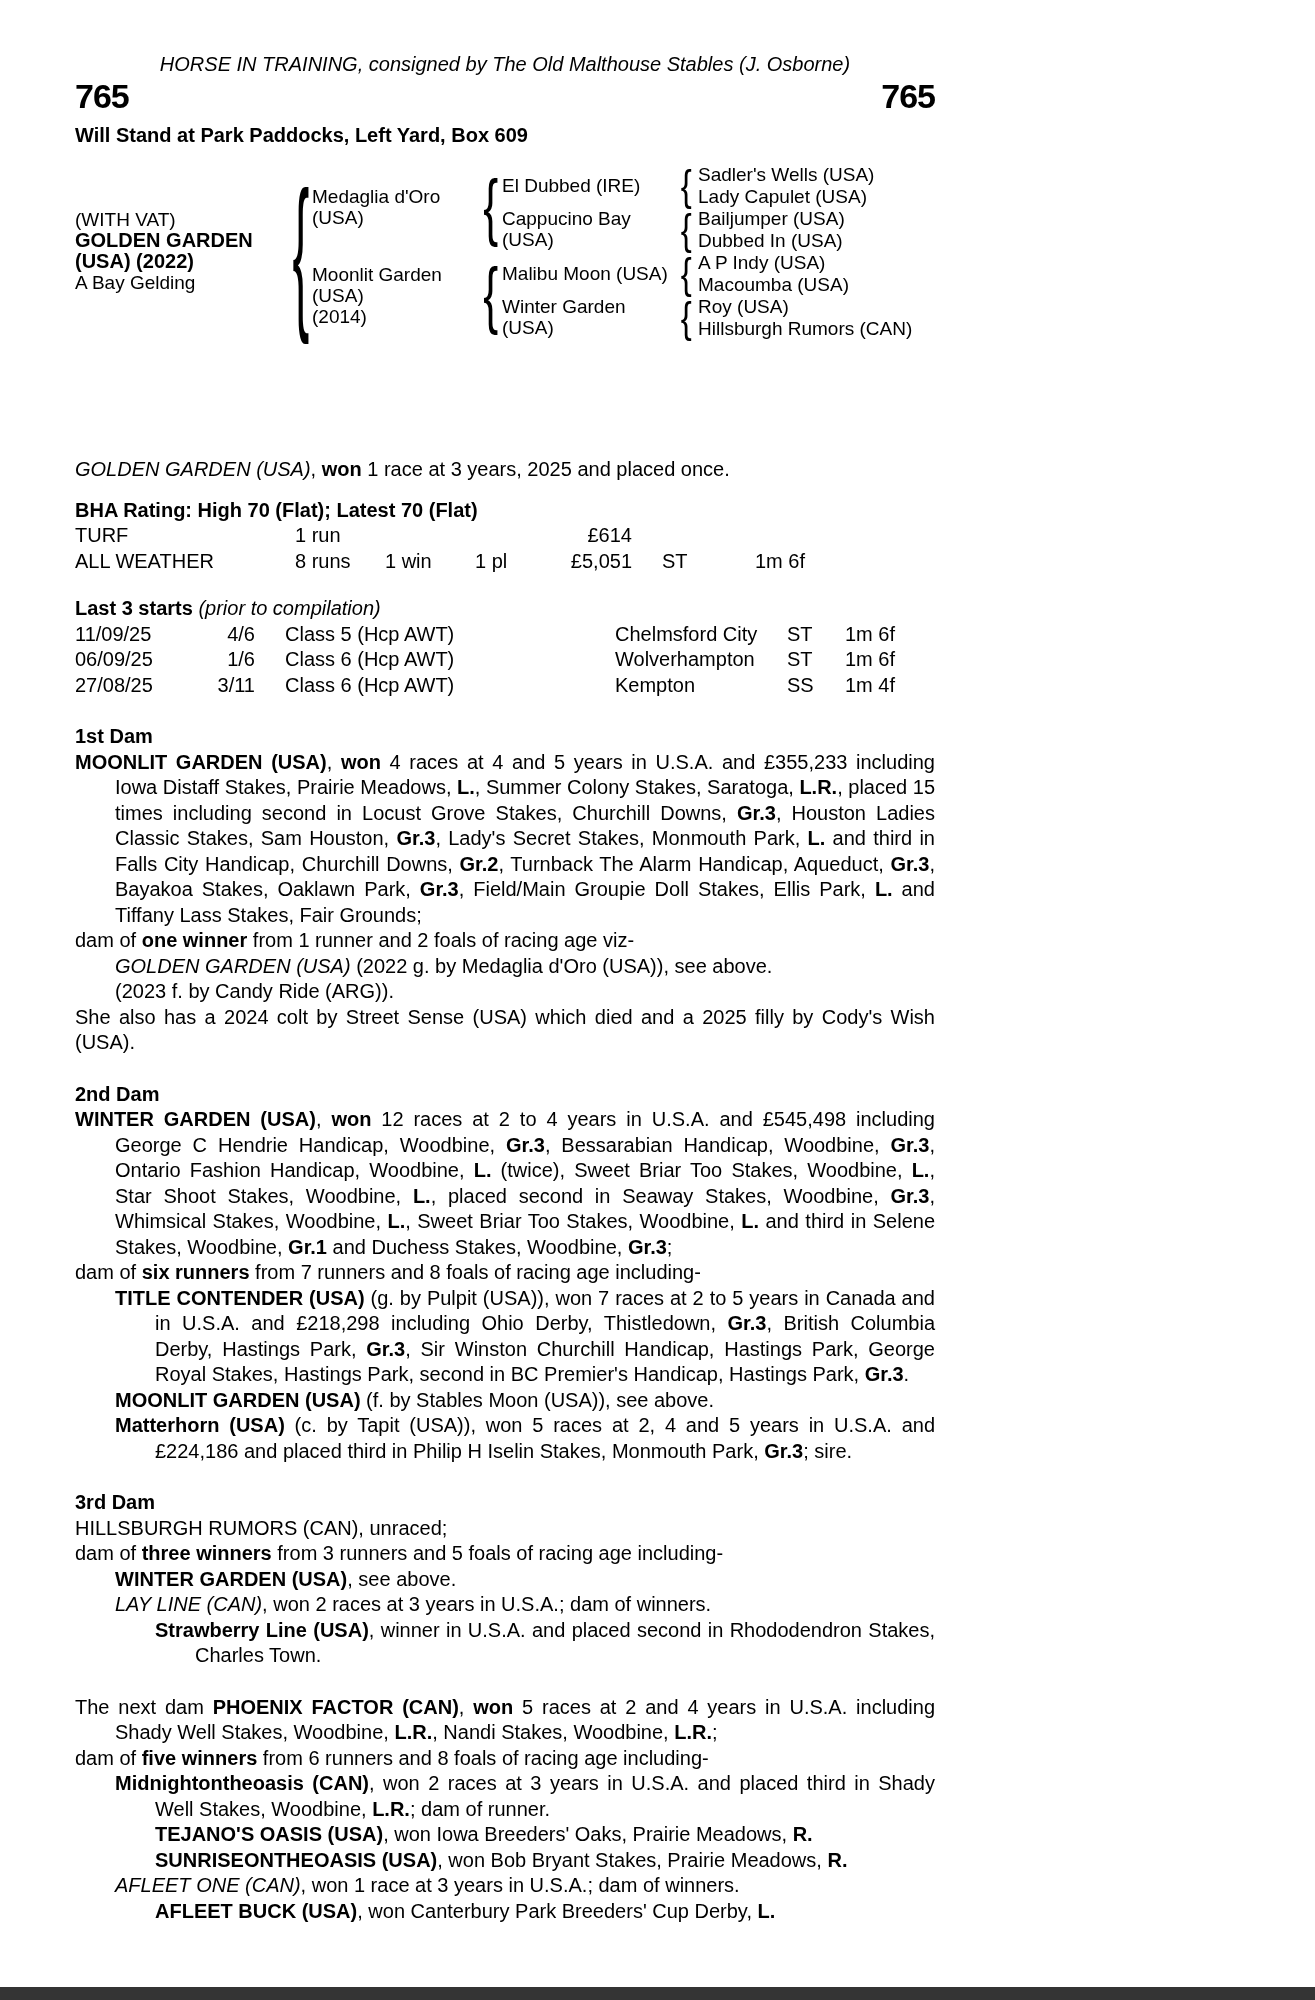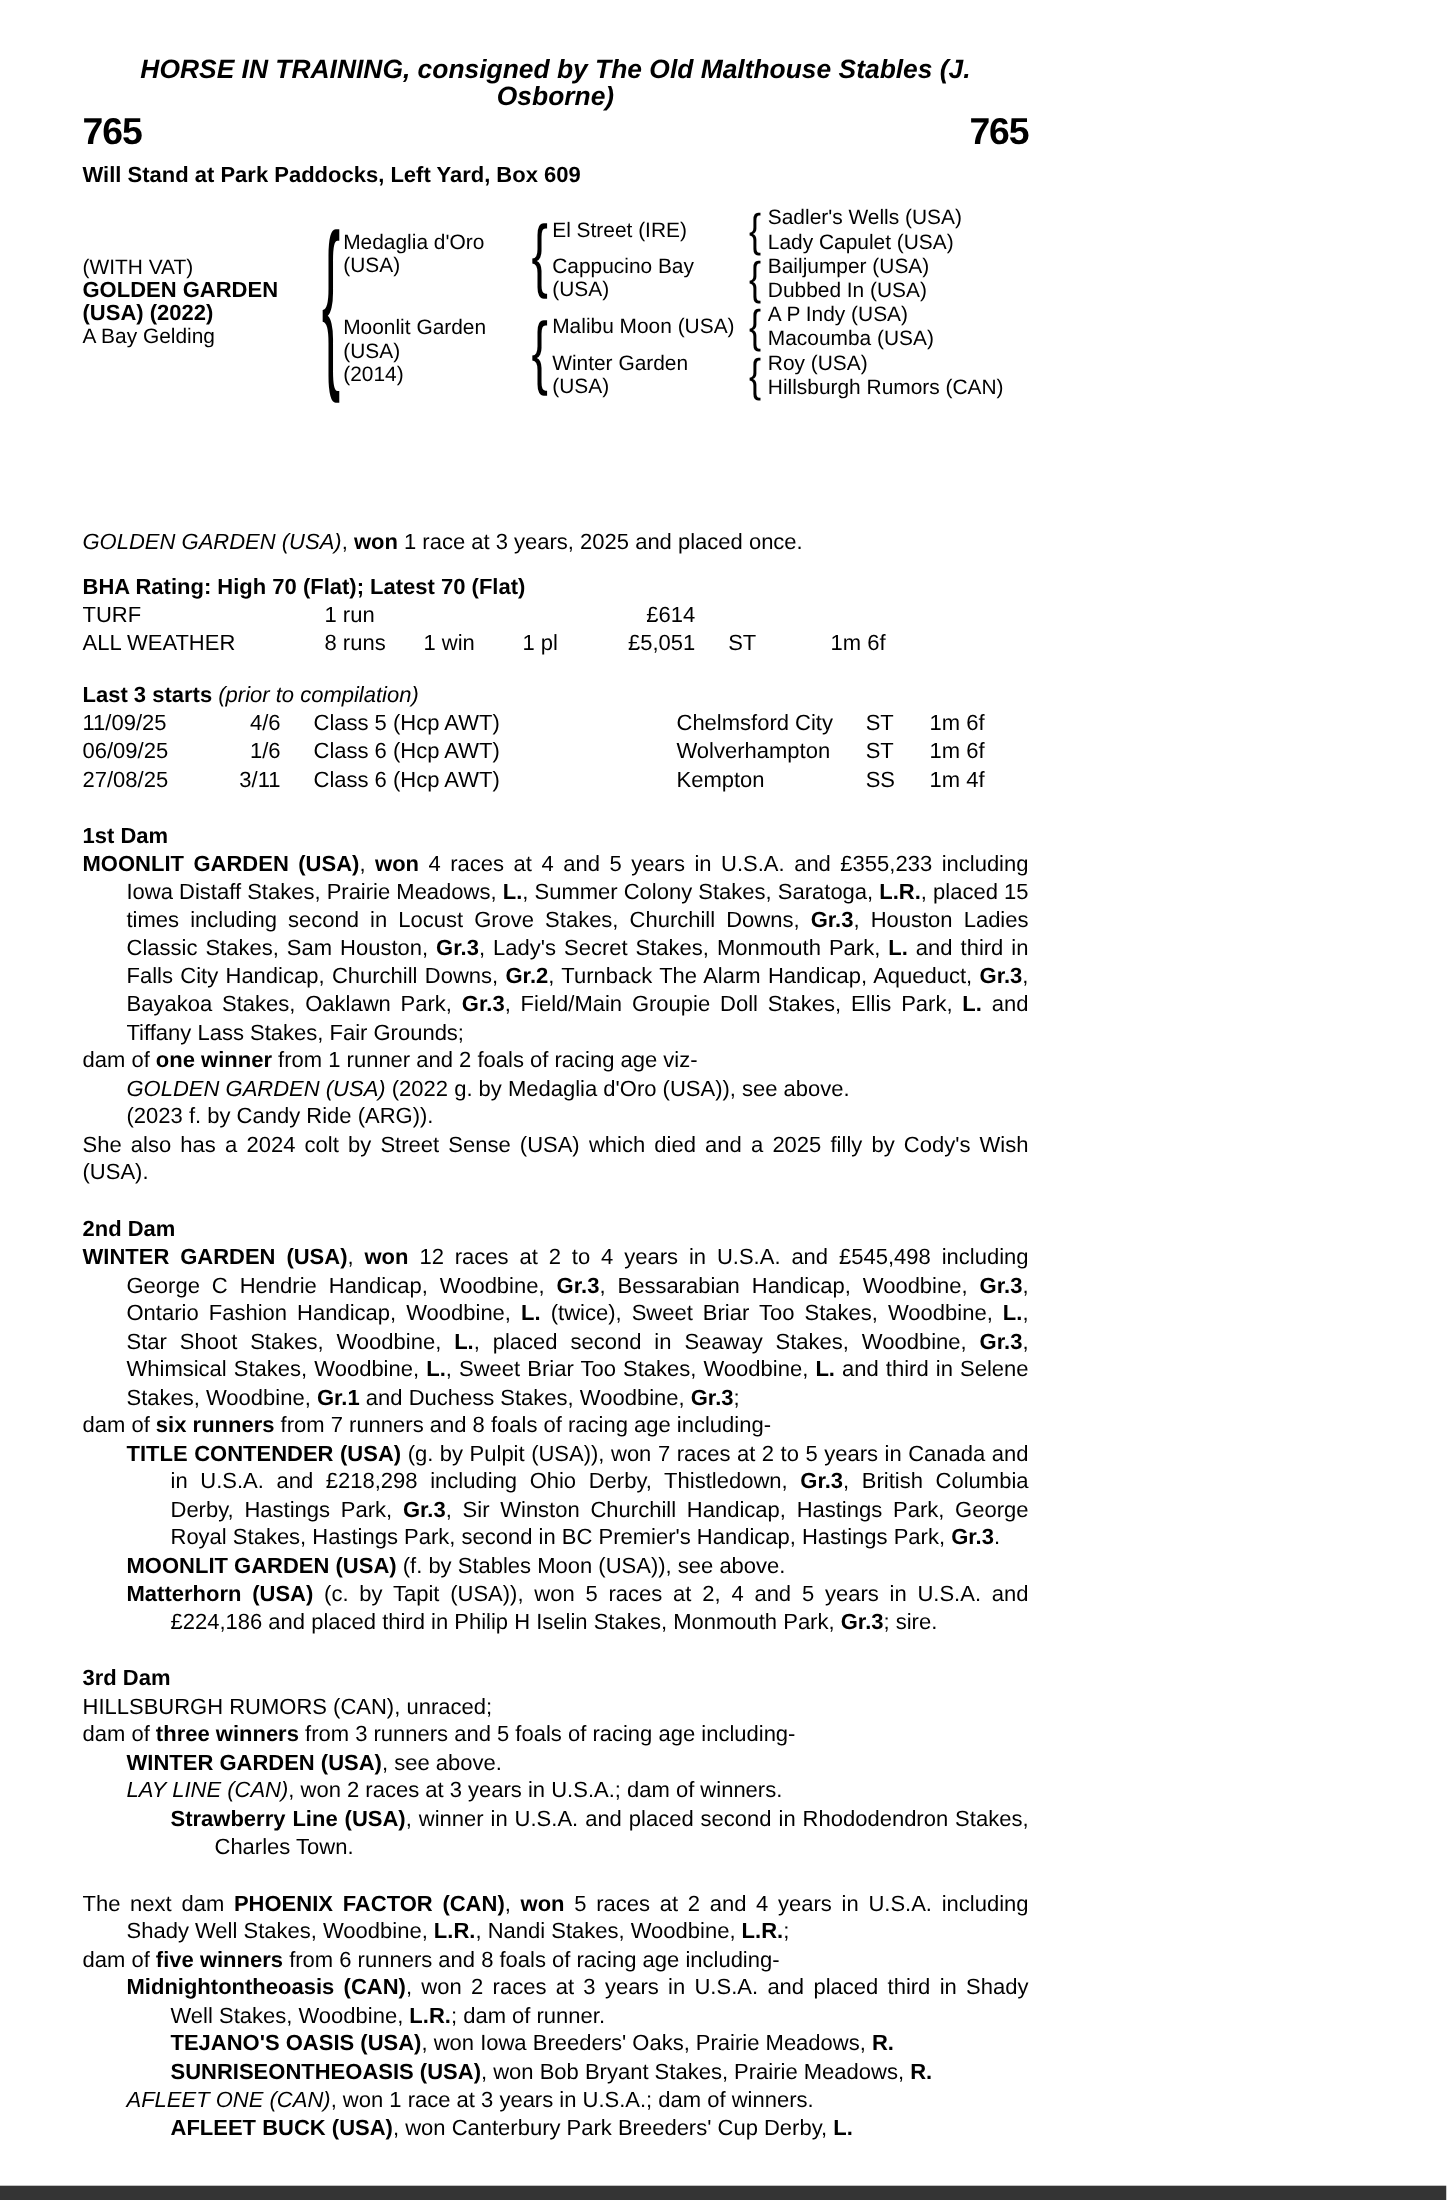--- a/index.html
+++ b/index.html
@@ -1,21 +1,21 @@
 <!DOCTYPE html>
 <html><head>
 <meta charset="utf-8">
 <style>
   * { margin:0; padding:0; box-sizing:border-box; }
   html,body { width:1315px; height:2000px; background:#ffffff; font-family:"Liberation Sans", sans-serif; color:#000; }
   body { position:relative; overflow:hidden; }
   .page { width:860px; margin-left:75px; padding-top:52px; }
 
   
-  .title { text-align:center; font-style:italic; font-size:24px; line-height:24px;font-weight:bold; }
+  .title { text-align:center; font-style:italic; font-size:20px; line-height:24px; }
   .lot-row { display:flex; justify-content:space-between; align-items:flex-start; margin-top:2px; }
   .lot { font-size:34px; font-weight:800; letter-spacing:-1px; line-height:36px; }
   .stand-line { font-weight:bold; font-size:20px; margin-top:10px; }
 
   
   .pedigree { margin-top:16px; display:grid; font-size:19px; line-height:21px;
               grid-template-columns:215px 22px 168px 22px 172px 24px 1fr;
               grid-template-rows:repeat(8,22px); }
   .pcell { display:flex; flex-direction:column; justify-content:center; white-space:pre-line; }
   .subj   { grid-column:1; grid-row:1/9; }
@@ -91,21 +91,21 @@
     <div class="pcell g2b">Moonlit Garden
 (USA)
 (2014)</div>
     <div class="brace b4 br2a">
         <span>{</span>
       </div>
     <div class="brace b4 br2b">
         <span>{</span>
       </div>
 
-    <div class="pcell g3a">El Street (IRE)</div>
+    <div class="pcell g3a">El Dubbed (IRE)</div>
     <div class="pcell g3b">Cappucino Bay
 (USA)</div>
     <div class="pcell g3c">Malibu Moon (USA)</div>
     <div class="pcell g3d">Winter Garden
 (USA)</div>
     <div class="brace b2 br3a">
         <span>{</span>
       </div>
     <div class="brace b2 br3b">
         <span>{</span>

